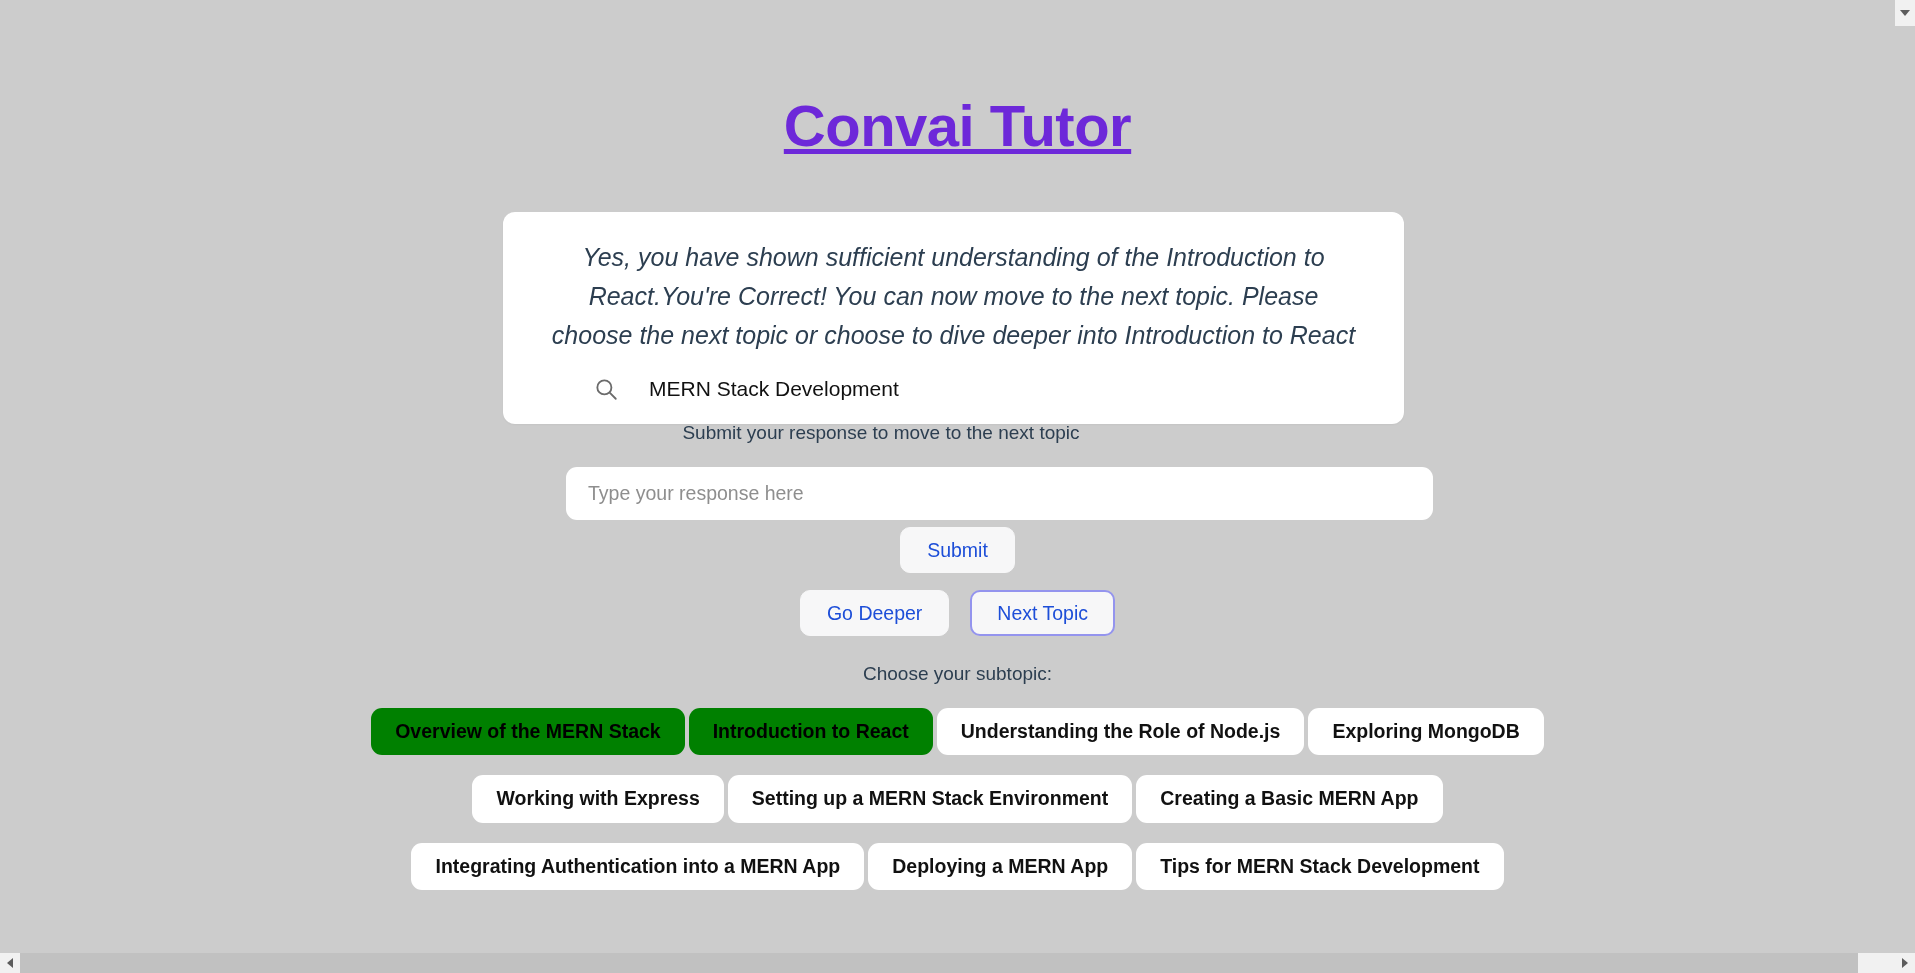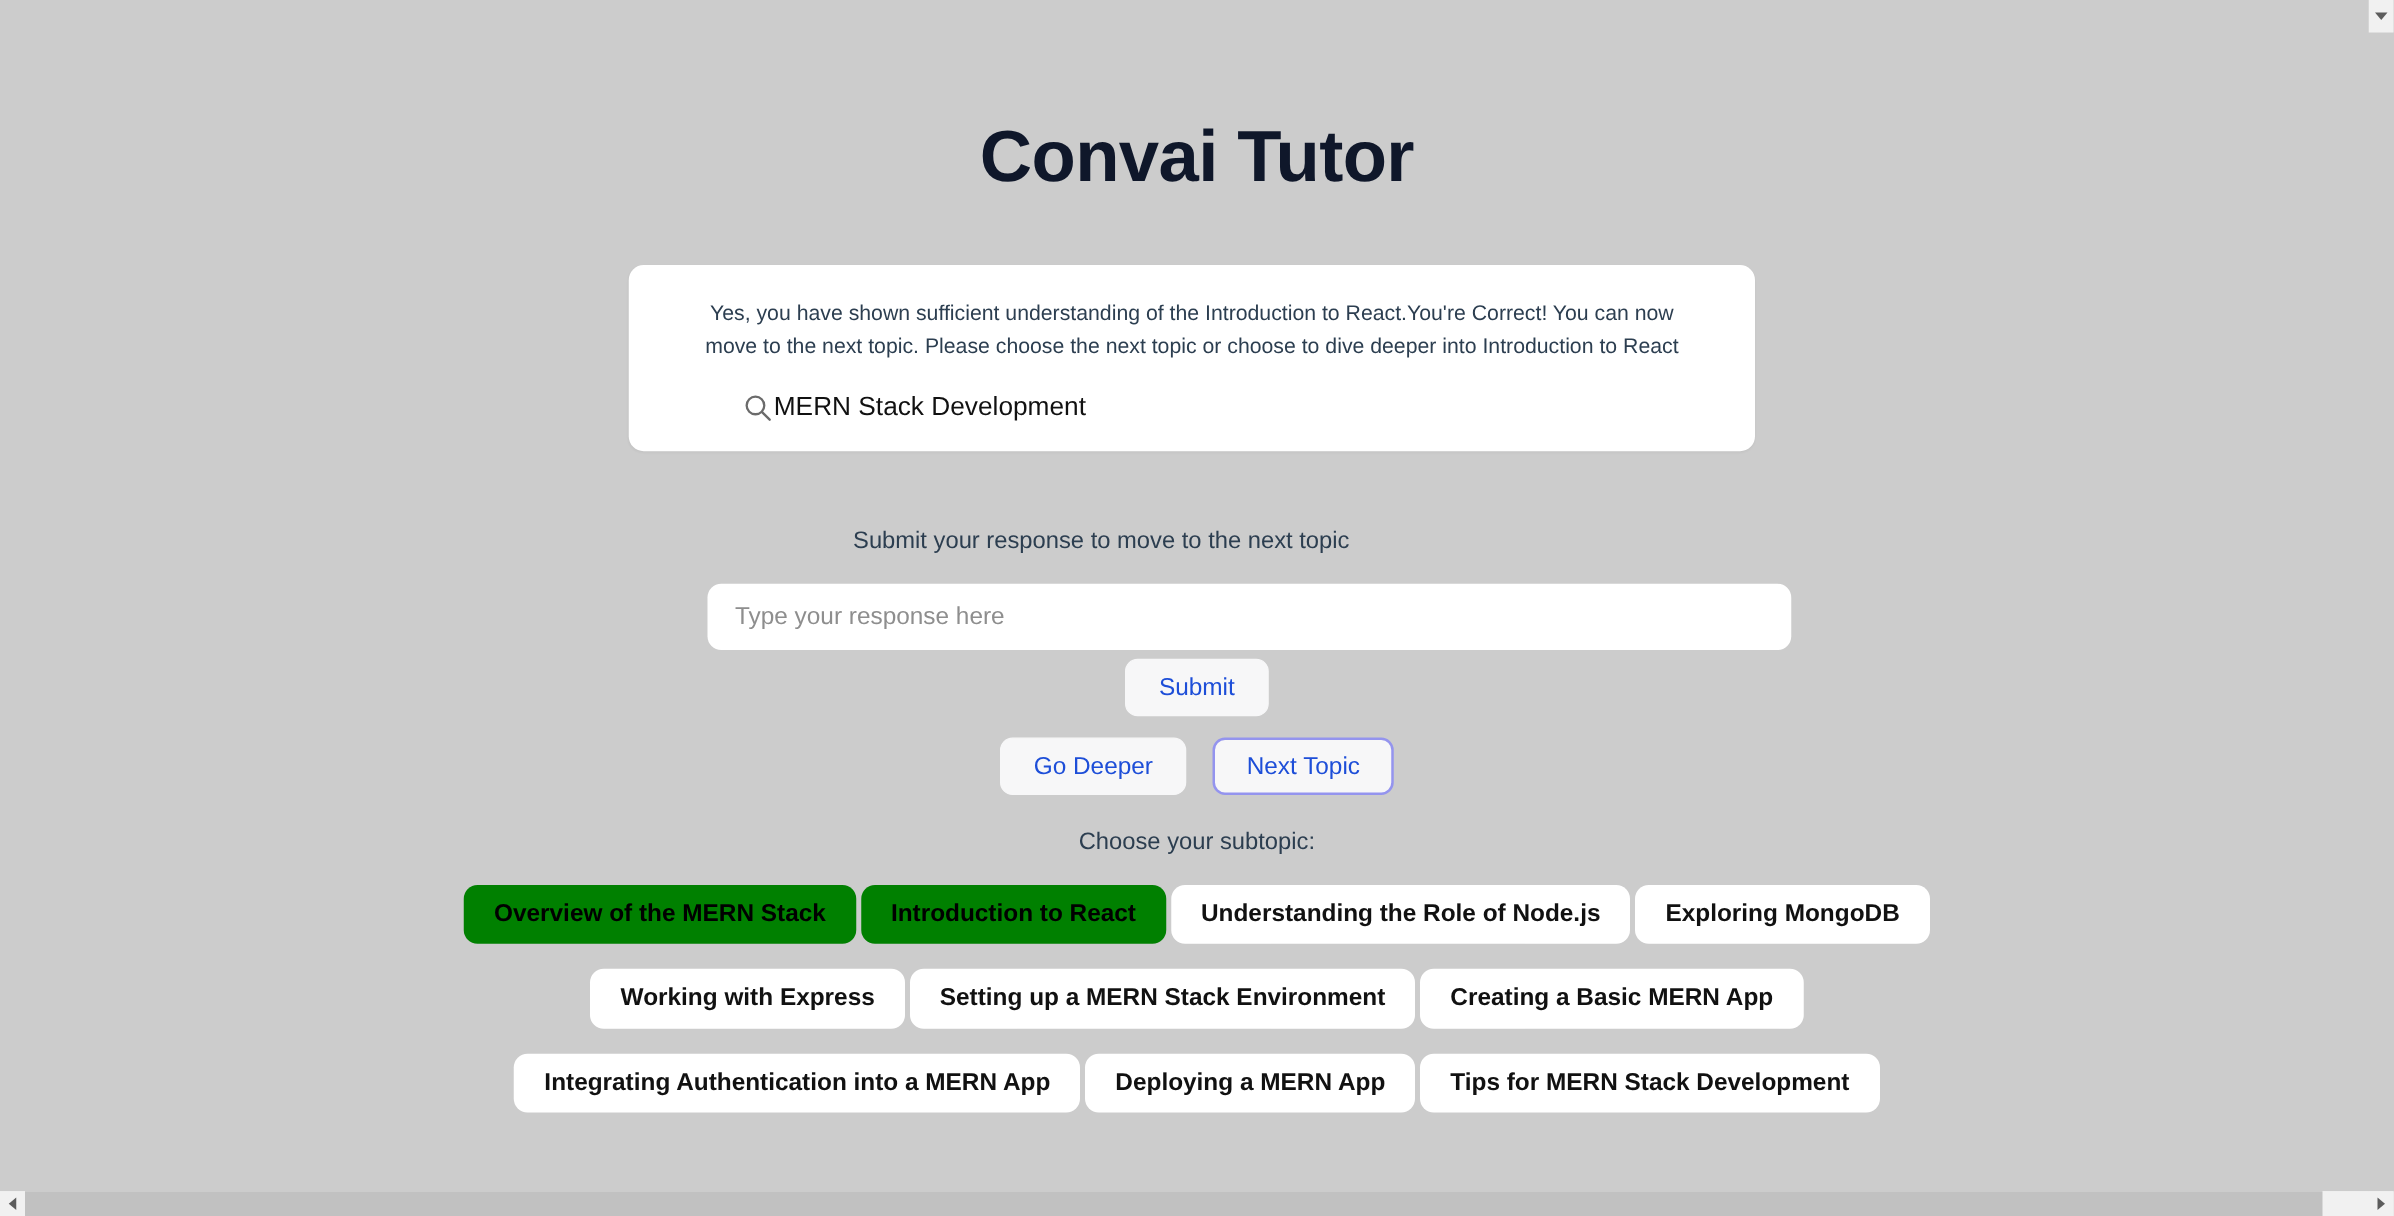--- a/index.html
+++ b/index.html
@@ -21,47 +21,49 @@
   }
 
   
   .app-title {
     margin: 0;
     padding-top: 94px;
     text-align: center;
     font-size: 58px;
     line-height: 1.1;
     font-weight: bold;
-    color: #0f172a;
+    color: #6d28d9;
     letter-spacing: -0.5px;
+    text-decoration: underline;
   }
 
   
   .card {
     position: absolute;
     left: 503px;
     top: 212px;
     width: 901px;
     background: #ffffff;
     border-radius: 12px;
     padding: 26px 26px 0 26px;
     box-shadow: 0 1px 2px rgba(0,0,0,0.04);
   }
   .card-message {
     text-align: center;
     color: #2c3e50;
-    font-size: 17px;
+    font-size: 25px;
     line-height: 1.55;
     padding: 0 22px;
     margin: 0;
+    font-style: italic;
   }
   .search-row {
     display: flex;
     align-items: center;
-    gap: 0;
+    gap: 30px;
     padding: 22px 0 22px 64px;
   }
   .search-icon {
     display: inline-flex;
     width: 26px;
     height: 26px;
     flex: none;
     color: #6b6b6b;
   }
   .search-icon svg { display:block; }

